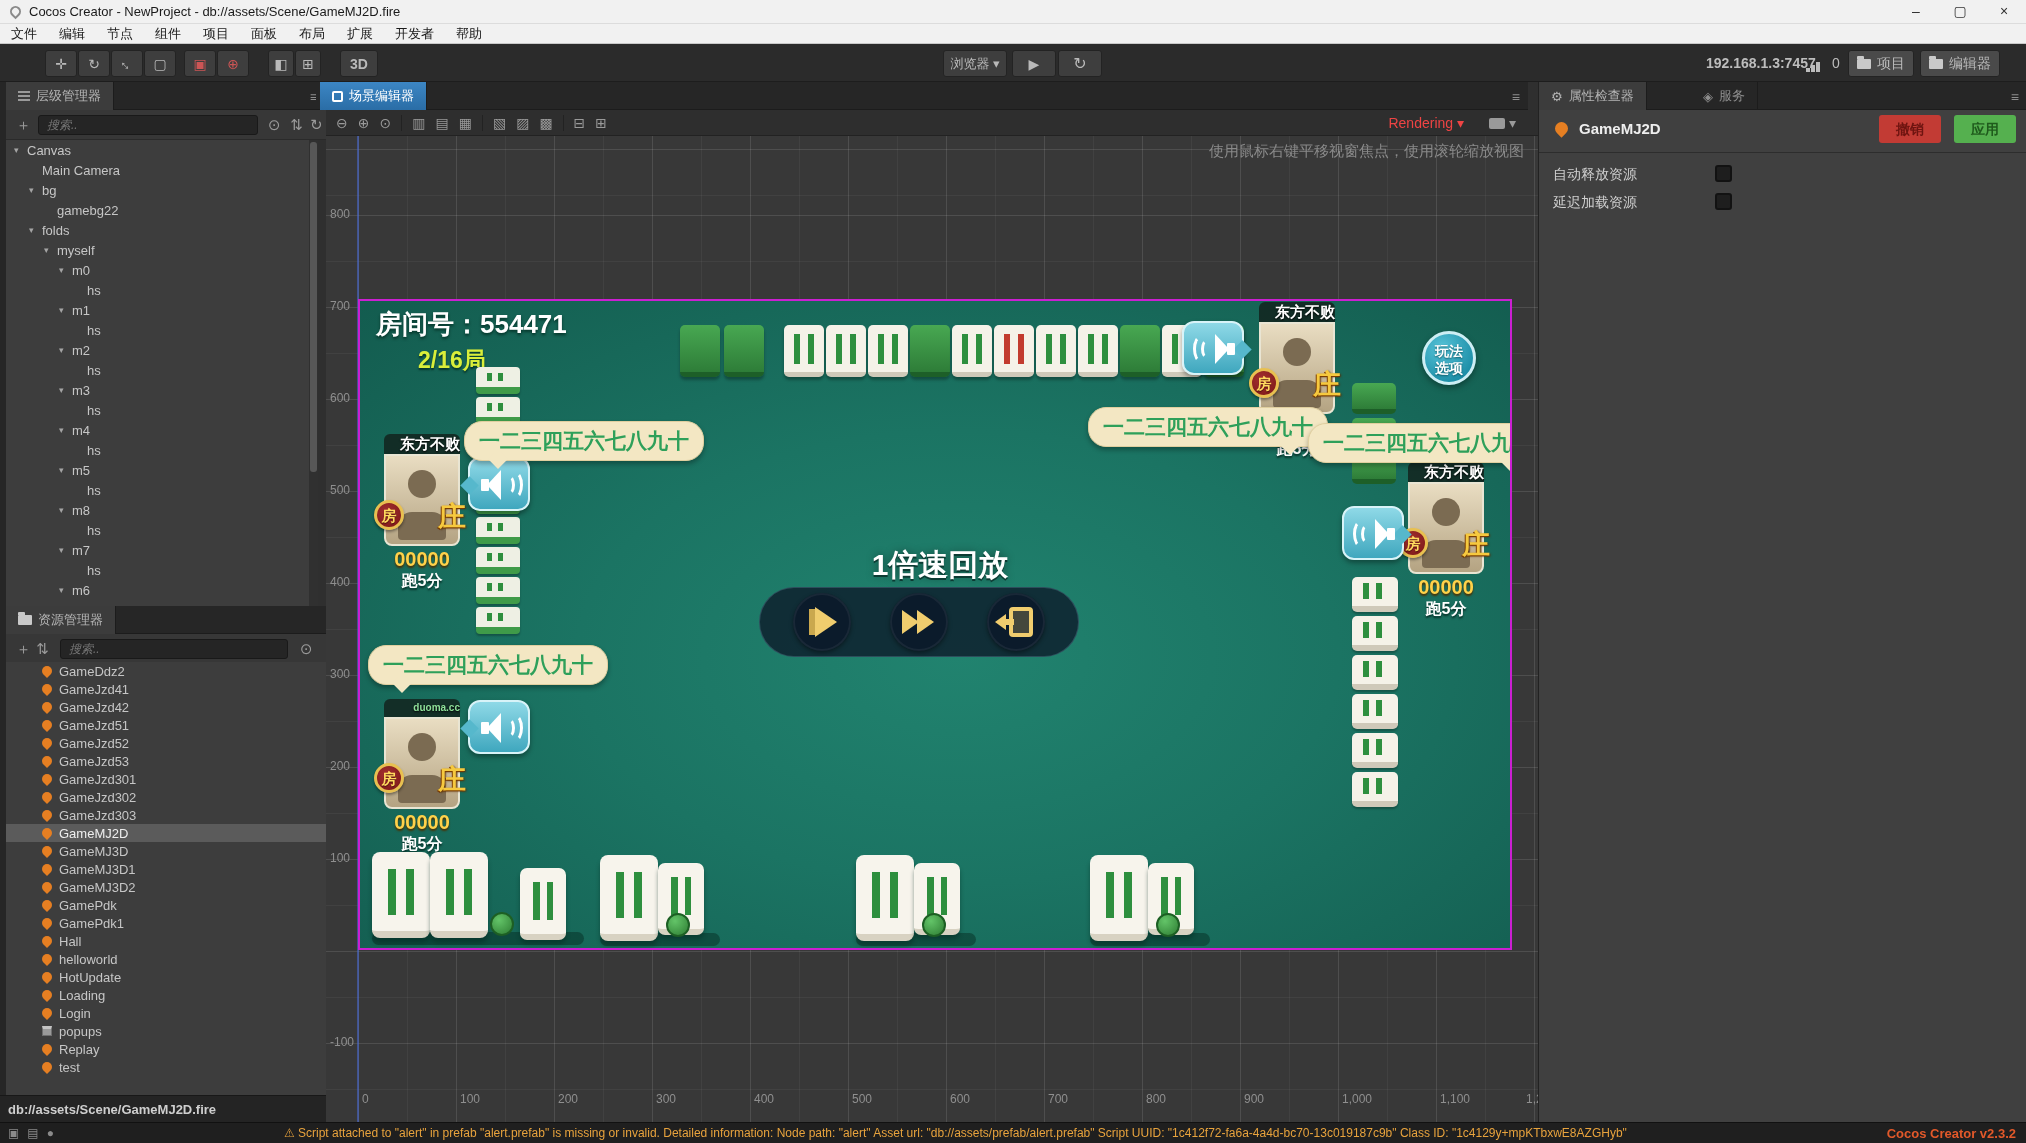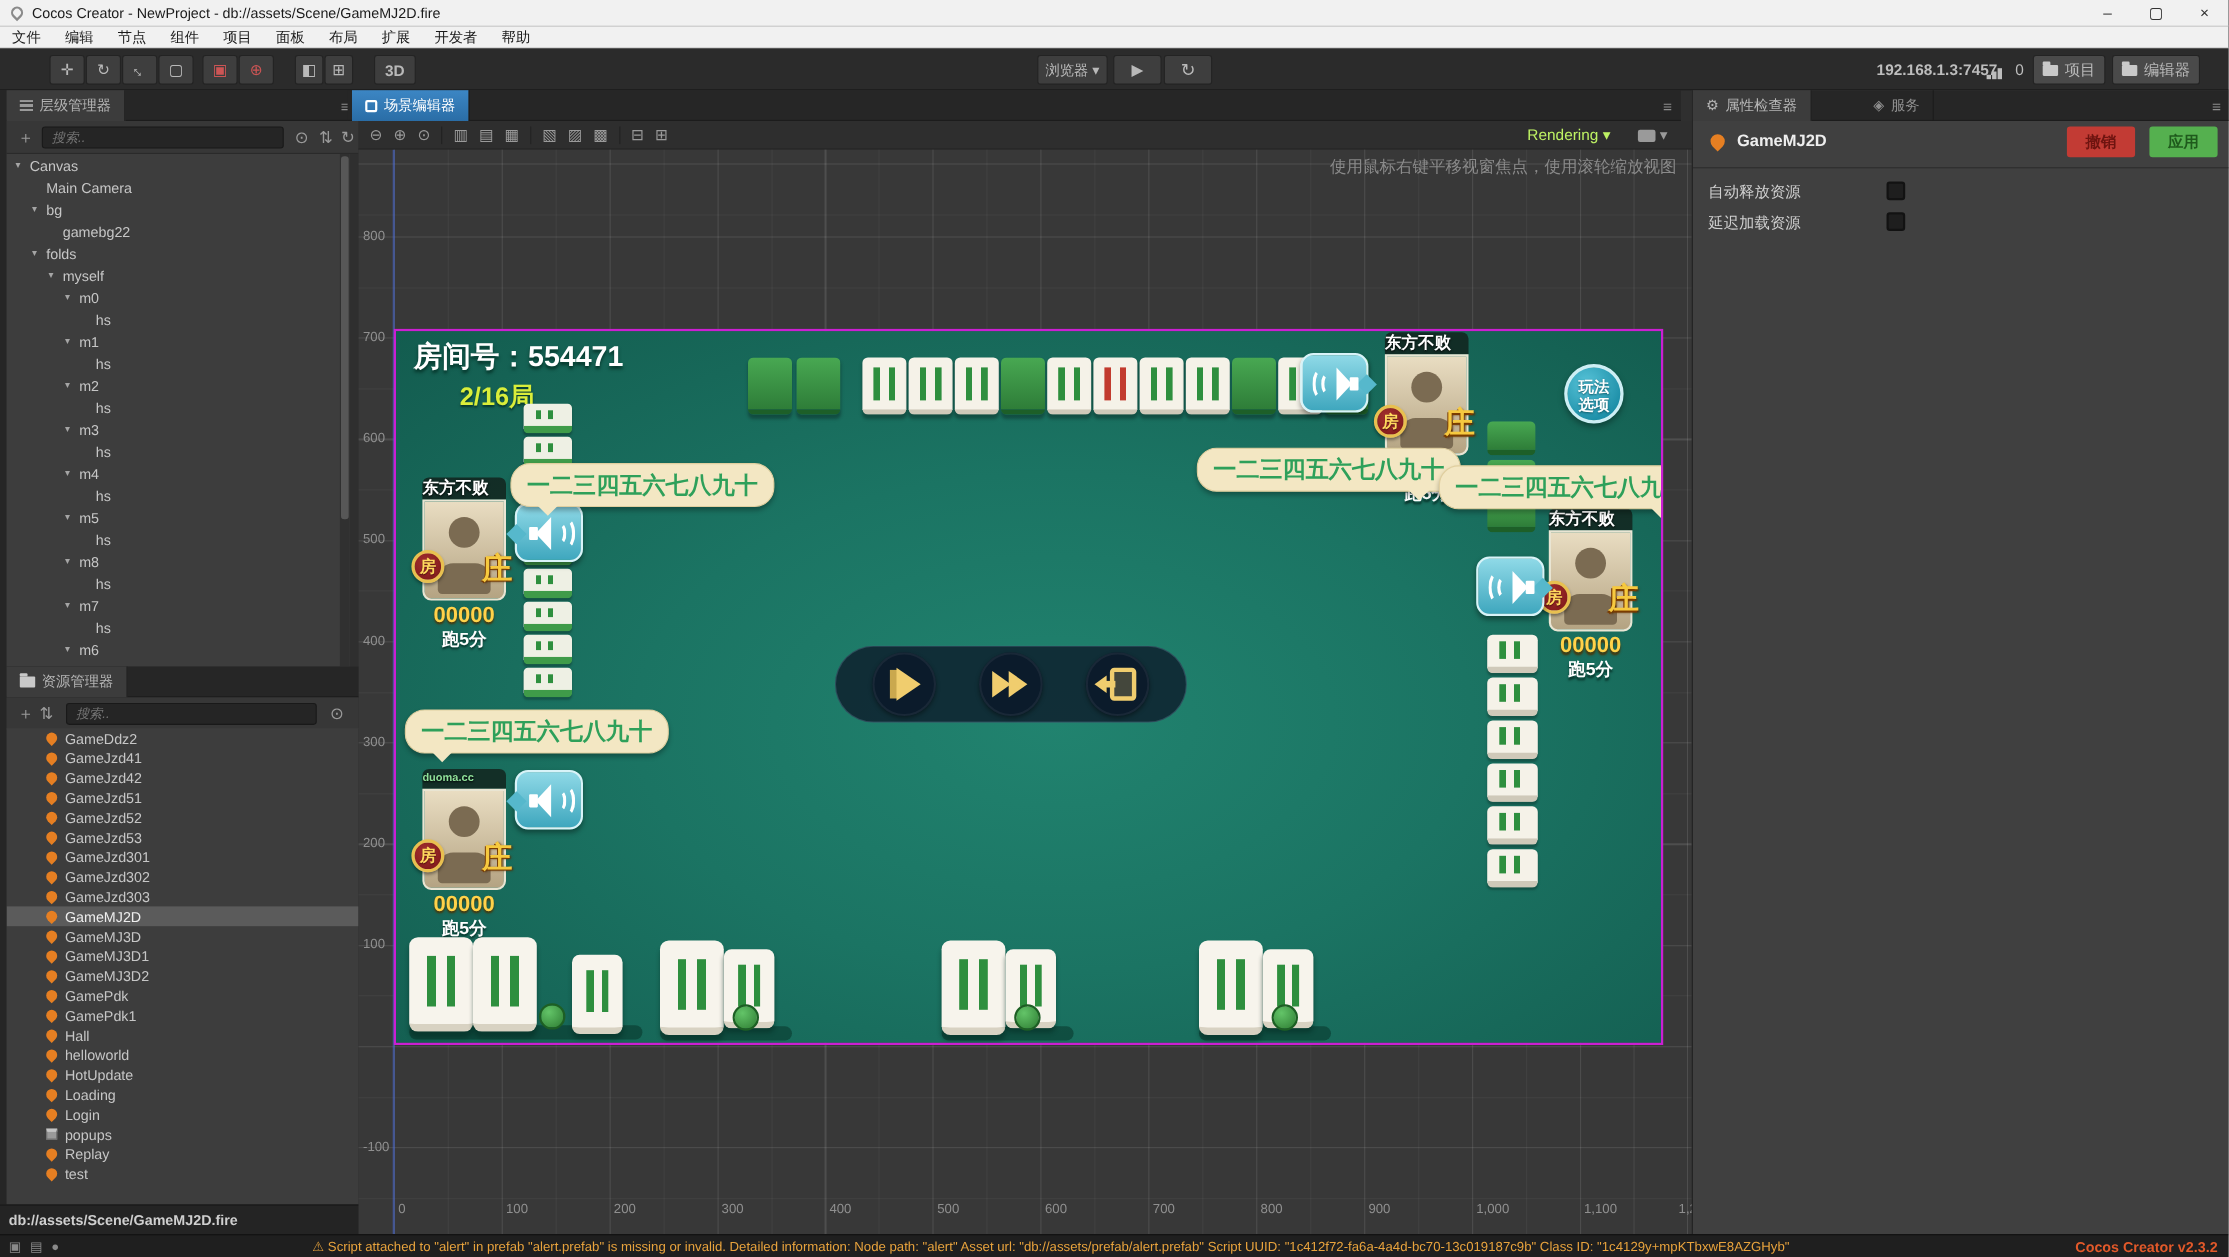--- a/index.html
+++ b/index.html
@@ -70,21 +70,21 @@
 .tile-rside .bars{position:absolute;left:50%;top:48%;width:24px;height:16px;transform:translate(-50%,-50%);background:repeating-linear-gradient(to right,#2e8f3e 0 6px,transparent 6px 13px);}
 .tile-rback{position:absolute;width:44px;height:31px;background:linear-gradient(#48a852,#2e7d38);border-bottom:5px solid #1d5f28;border-radius:5px;}
 .tile-big{position:absolute;width:58px;height:86px;background:#f7f4ec;border-bottom:7px solid #d8d2c2;border-radius:8px;box-shadow:0 5px 4px rgba(4,40,32,.45);}
 .tile-big .bars{position:absolute;left:50%;top:50%;width:26px;height:46px;transform:translate(-50%,-50%);background:repeating-linear-gradient(to right,#2e8f3e 0 8px,transparent 8px 18px);}
 .tile-med{position:absolute;width:46px;height:72px;background:#f7f4ec;border-bottom:6px solid #d8d2c2;border-radius:7px;box-shadow:0 4px 4px rgba(4,40,32,.45);}
 .tile-med .bars{position:absolute;left:50%;top:50%;width:20px;height:38px;transform:translate(-50%,-50%);background:repeating-linear-gradient(to right,#2e8f3e 0 7px,transparent 7px 14px);}
 .chip{position:absolute;width:24px;height:24px;border-radius:50%;background:radial-gradient(circle at 35% 30%,#63c468,#2e7d33);border:2px solid #1d5f24;}
 .tbase{position:absolute;background:rgba(5,45,36,.5);border-radius:7px;height:13px;}
 
 .player{position:absolute;width:76px;}
-.pname{height:20px;background:rgba(18,30,24,.78);border-radius:6px 6px 0 0;color:#fff;font-size:15px;font-weight:bold;text-align:left;line-height:20px;text-shadow:0 1px 2px #000;}
+.pname{height:20px;background:rgba(18,30,24,.78);border-radius:6px 6px 0 0;color:#fff;font-size:15px;font-weight:bold;text-align:right;line-height:20px;text-shadow:0 1px 2px #000;}
 .pname.wm{font-size:10px;color:#8fe09a;line-height:18px;height:18px;}
 .avatar{position:relative;height:92px;background:linear-gradient(#e9ddc2,#b4a382);border:2px solid #e9e5d3;border-radius:0 0 8px 8px;}
 .av-head{position:absolute;left:50%;top:14px;width:28px;height:28px;margin-left:-14px;border-radius:50%;background:#7b6b52;}
 .av-body{position:absolute;left:50%;bottom:4px;width:48px;height:28px;margin-left:-24px;border-radius:14px 14px 4px 4px;background:#7b6b52;}
 .badge-room{position:absolute;left:-12px;bottom:14px;width:30px;height:30px;border-radius:50%;background:radial-gradient(circle at 40% 35%,#a33030,#7a1616);border:3px solid #e8c050;color:#ffd95e;font-size:15px;font-weight:bold;text-align:center;line-height:25px;text-shadow:0 1px 1px #4d0d0d;box-shadow:0 2px 3px rgba(0,0,0,.4);}
 .badge-dealer{position:absolute;right:-8px;bottom:8px;font-size:28px;font-weight:bold;color:#f6c93f;text-shadow:-1px 1px 0 #7a3c00,1px 1px 2px #5a2c00;}
 .pscore{margin-top:2px;text-align:center;font-size:20px;font-weight:bold;color:#ffd24a;text-shadow:0 2px 2px #4d3000;}
 .prank{text-align:center;font-size:16px;font-weight:bold;color:#fff;text-shadow:0 2px 2px rgba(0,30,24,.8);}
 
 .spk{position:absolute;width:62px;height:54px;background:linear-gradient(#8fd9e7,#3fa7be);border:2px solid #d8f3f8;border-radius:12px;box-shadow:0 3px 5px rgba(0,0,0,.35);}
@@ -435,21 +435,21 @@
     <span>▥</span>
     <span>▤</span>
     <span>▦</span>
     <span class="sep"></span>
     <span>▧</span>
     <span>▨</span>
     <span>▩</span>
     <span class="sep"></span>
     <span>⊟</span>
     <span>⊞</span>
-    <span style="position:absolute;right:74px;color:#bef264;"><span>Rendering</span> ▾</span>
+    <span style="position:absolute;right:74px;color:#ef4444;"><span>Rendering</span> ▾</span>
     <span style="position:absolute;right:22px;">
       <span style="display:inline-block;width:16px;height:11px;background:#9a9a9a;border-radius:2px;vertical-align:middle;"></span> ▾
     </span>
   </div>
 
   <div class="viewport">
     <div class="axis-y"></div>
     <span class="hint">使用鼠标右键平移视窗焦点，使用滚轮缩放视图</span>
 
     <span class="rly" style="top:71px;">800</span>
@@ -654,20 +654,21 @@
       <div class="bubble" style="left:104px;top:120px;"><i class="tail"></i><span>一二三四五六七八九十</span></div>
       <div class="bubble tr" style="left:728px;top:106px;"><i class="tail"></i><span>一二三四五六七八九十</span></div>
       <div class="bubble tr" style="left:948px;top:122px;"><i class="tail"></i><span>一二三四五六七八九十</span></div>
       <div class="bubble" style="left:8px;top:344px;"><i class="tail"></i><span>一二三四五六七八九十</span></div>
 
       <div class="optbtn">
         <div>玩法</div>
           <div>选项</div>
       </div>
 
+      <div class="replay-label">1倍速回放</div>
       <div class="ctrlbar">
         <div class="cbtn">
             <i class="pp-bar"></i>
             <i class="pp-tri"></i>
           </div>
         <div class="cbtn">
             <i class="ff1"></i>
             <i class="ff2"></i>
           </div>
         <div class="cbtn">

